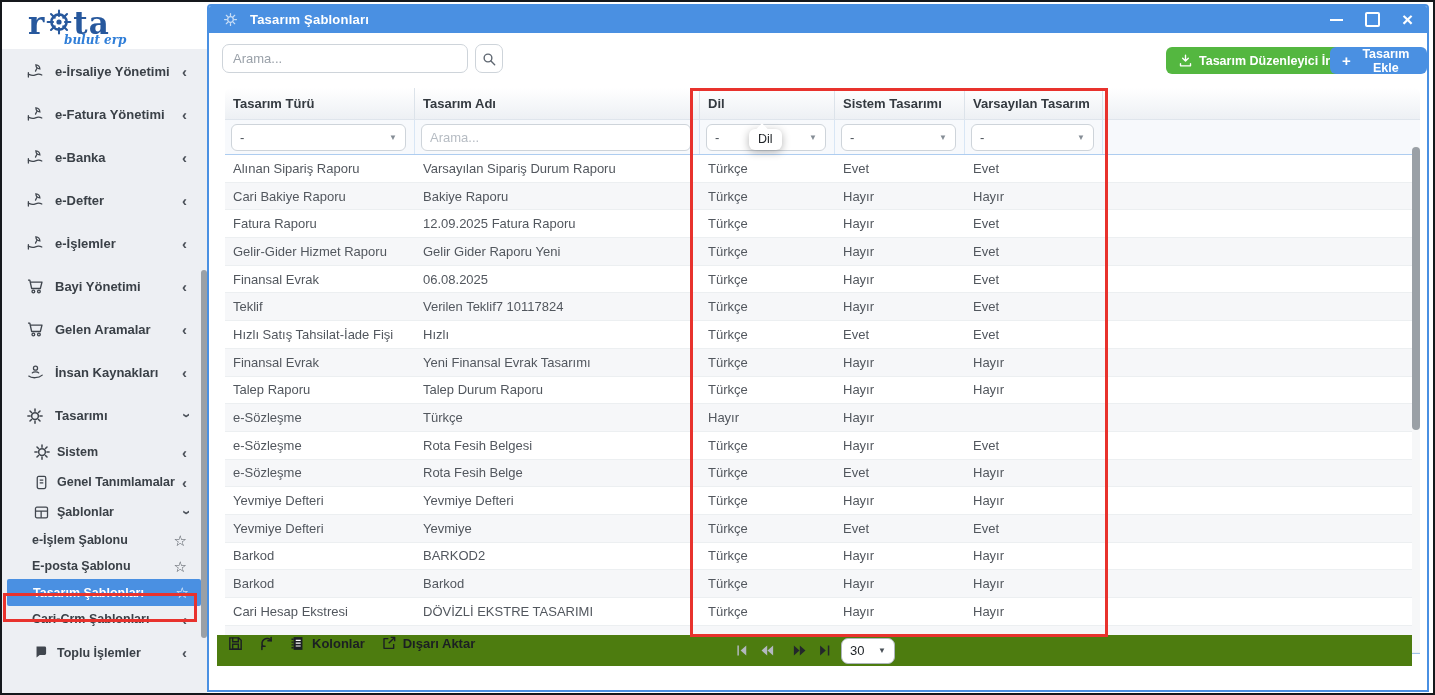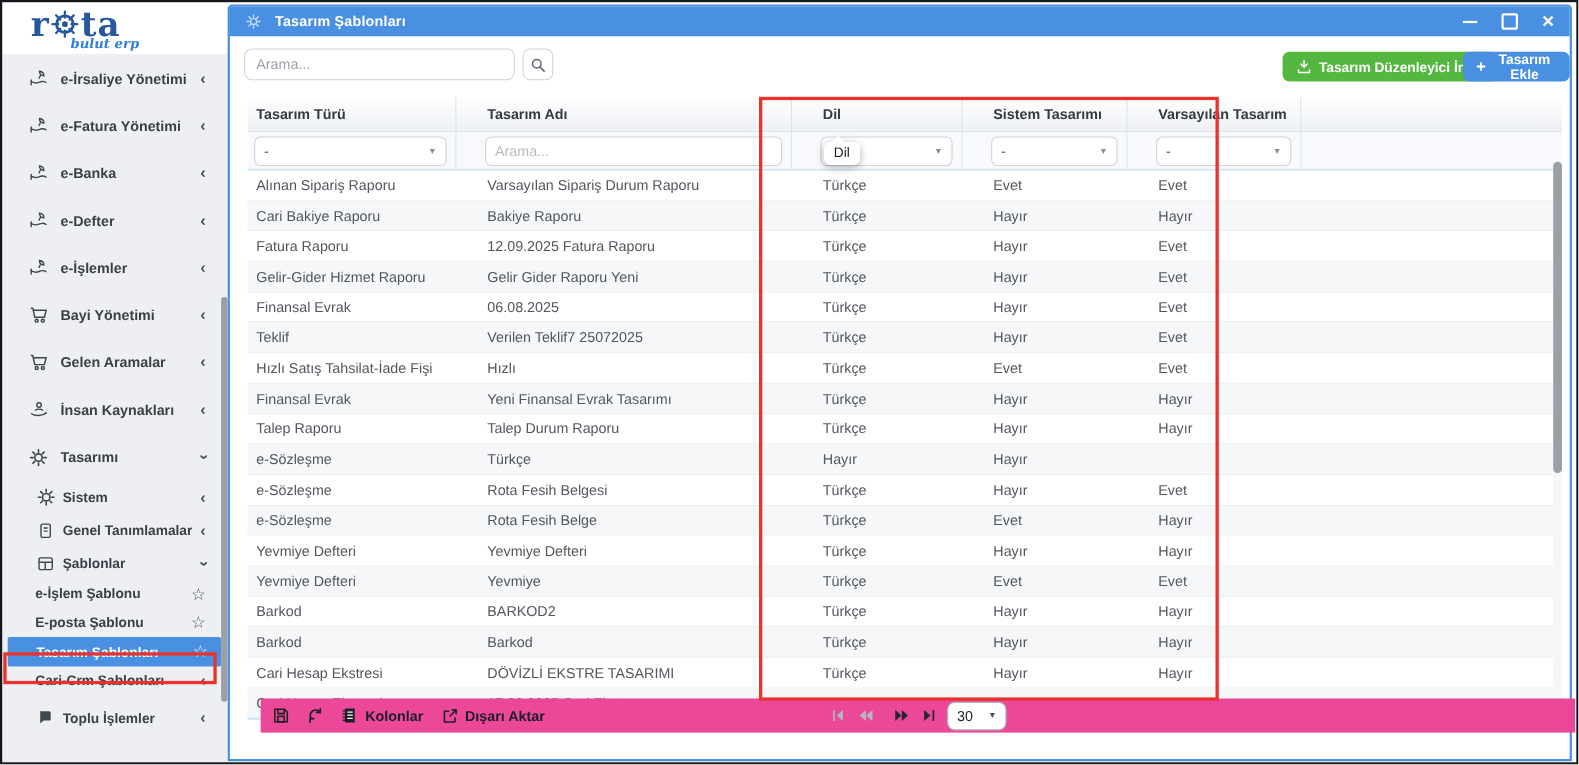--- a/index.html
+++ b/index.html
@@ -45,38 +45,38 @@
   .search-input{position:absolute;left:13px;top:38px;width:246px;height:29px;box-sizing:border-box;border:1px solid #ced4da;border-radius:7px;padding:0 10px;font-size:13px;color:#495057;font-family:"Liberation Sans",sans-serif;background:#fff;}
   .search-input::placeholder{color:#9aa1a9;}
   .search-btn{position:absolute;left:266px;top:38px;width:28px;height:29px;border:1px solid #ced4da;border-radius:7px;background:#fff;display:flex;align-items:center;justify-content:center;}
   .btn{position:absolute;top:41px;height:27px;border:none;border-radius:6px;color:#fff;font-size:12.5px;font-weight:bold;display:flex;align-items:center;gap:6px;padding:0 12px;font-family:"Liberation Sans",sans-serif;box-sizing:border-box;}
   .btn-green{left:957px;background:#54b740;}
   .btn-blue{left:1121px;background:#4a90e2;}
   .btn .plus{font-size:15px;font-weight:bold;}
 
   
   .table{position:absolute;left:16px;top:82px;width:1195px;}
-  .grid-row{display:grid;grid-template-columns:190px 285px 135px 130px 138px 1fr;gap:20px;}
+  .grid-row{display:grid;grid-template-columns:190px 285px 135px 130px 138px 1fr;}
   .thead{height:31px;background:linear-gradient(#ffffff,#edf0f4);border-radius:6px 6px 0 0;border-bottom:1px solid #dfe5ec;}
   .thead .hcell{display:flex;align-items:center;padding-left:8px;font-size:13px;font-weight:bold;color:#343a40;border-right:1px solid #dce3ea;}
   .thead .hcell:last-child{border-right:none;}
   .frow{height:34px;background:#f7f9fc;border-bottom:1px solid #aecdf0;}
   .fcell{display:flex;align-items:center;padding:0 8px 0 6px;border-right:1px solid #d8e6f5;box-sizing:border-box;}
   .fcell:last-child{border-right:none;}
   .fselect{width:100%;height:27px;background:#fff;border:1px solid #ced4da;border-radius:6px;display:flex;align-items:center;padding:0 8px;font-size:13px;color:#495057;box-sizing:border-box;}
   .fselect .caret{margin-left:auto;font-size:8px;color:#868e96;}
   .finput{width:100%;height:27px;border:1px solid #ced4da;border-radius:6px;padding:0 8px;font-size:13px;color:#495057;box-sizing:border-box;font-family:"Liberation Sans",sans-serif;}
   .finput::placeholder{color:#b6bcc3;}
   .tbody{border-bottom:1px solid #9ec3e8;}
   .trow{height:26.7px;border-bottom:1px solid #eceff1;background:#fff;}
   .trow:nth-child(even){background:#f6f7f9;}
   .trow .tcell{display:flex;align-items:center;padding-left:8px;font-size:13px;color:#52575e;white-space:nowrap;overflow:hidden;}
 
   
-  .tfooter{position:absolute;left:28px;top:629px;width:1195px;height:31px;background:#ec4899;display:flex;align-items:center;}
+  .tfooter{position:absolute;left:8px;top:629px;width:1195px;height:31px;background:#4d7c0f;display:flex;align-items:flex-start;}
   .ft-btn{background:none;border:none;display:flex;align-items:center;gap:6px;color:#1b1f23;font-size:13px;font-weight:bold;font-family:"Liberation Sans",sans-serif;padding:0;}
   .pager{position:absolute;left:518px;top:0;height:31px;display:flex;align-items:center;gap:9px;}
   .pg{display:flex;align-items:center;}
   .page-size{width:54px;height:25px;border:1px solid #adb5bd;border-radius:7px;display:flex;align-items:center;padding:12px 8px;font-size:13px;color:#212529;box-sizing:border-box;background:#fff;}
   .page-size .caret{margin-left:auto;font-size:8px;color:#495057;}
 
   
   .main-scroll{position:absolute;left:1203px;top:140px;width:8px;height:486px;background:#f6f7f8;border-radius:4px;}
   .main-thumb{position:absolute;left:0;top:1px;width:8px;height:283px;background:#9aa0a6;border-radius:4px;}
 
@@ -390,21 +390,21 @@
         <div class="grid-row trow">
           <div class="tcell">Finansal Evrak</div>
           <div class="tcell">06.08.2025</div>
           <div class="tcell">Türkçe</div>
           <div class="tcell">Hayır</div>
           <div class="tcell">Evet</div>
           <div class="tcell"></div>
         </div>
         <div class="grid-row trow">
           <div class="tcell">Teklif</div>
-          <div class="tcell">Verilen Teklif7 25072025</div>
+          <div class="tcell">Verilen Teklif7 10117824</div>
           <div class="tcell">Türkçe</div>
           <div class="tcell">Hayır</div>
           <div class="tcell">Evet</div>
           <div class="tcell"></div>
         </div>
         <div class="grid-row trow">
           <div class="tcell">Hızlı Satış Tahsilat-İade Fişi</div>
           <div class="tcell">Hızlı</div>
           <div class="tcell">Türkçe</div>
           <div class="tcell">Evet</div>

